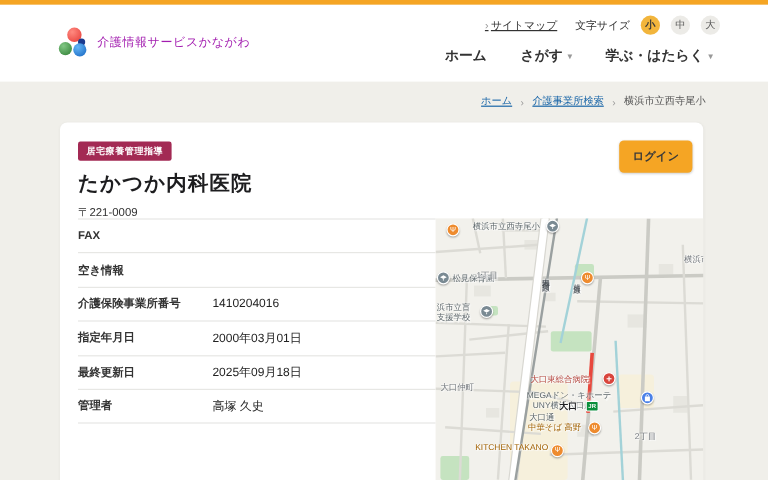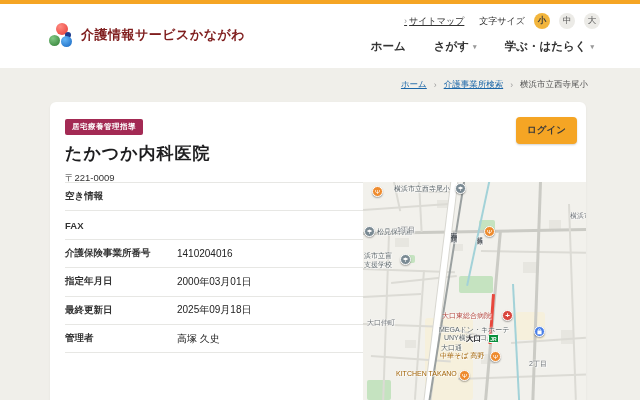--- a/index.html
+++ b/index.html
@@ -9,21 +9,21 @@
   
   .top-accent { height:4px; background:#f5a524; }
   header { background:#fff; height:64px; display:flex; justify-content:space-between; padding:0 40px 0 48px; }
   .brand { display:flex; align-items:center; gap:7px; margin-top:14px; height:34px; }
   .logo { position:relative; width:26px; height:25px; flex:0 0 auto; }
   .logo i { position:absolute; border-radius:50%; }
   .logo .c-red   { width:12px; height:12px; background:radial-gradient(circle at 35% 30%, #ff8a80, #e53935); left:8px; top:0; }
   .logo .c-green { width:11px; height:11px; background:radial-gradient(circle at 35% 30%, #81c784, #2e7d32); left:1px; top:12px; }
   .logo .c-blue  { width:11px; height:11px; background:radial-gradient(circle at 35% 30%, #64b5f6, #1565c0); left:13px; top:13px; }
   .logo .c-navy  { width:6px; height:6px; background:#1b3a8e; left:17px; top:9px; }
-  .brand-text { font-size:13px; font-weight:bold; color:#7f1d1d; letter-spacing:.5px; white-space:nowrap; }
+  .brand-text { font-size:10px; font-weight:normal; color:#a21caf; letter-spacing:.5px; white-space:nowrap; }
 
   .header-right { display:flex; flex-direction:column; align-items:flex-end; padding-top:9px; }
   .utility-row { display:flex; align-items:center; gap:9px; font-size:9px; }
   .sitemap-link { color:#333; text-decoration:underline; cursor:pointer; display:flex; align-items:center; gap:2px; }
   .chev { color:#999; font-size:9px; text-decoration:none; display:inline-block; }
   .fs-label { color:#333; margin-left:6px; }
   .fs-circle { width:16px; height:16px; border-radius:50%; background:#ecebe7; color:#555; font-size:8.5px; display:flex; align-items:center; justify-content:center; cursor:pointer; border:none; }
   .fs-circle.active { background:#f2b53c; color:#3a3a3a; font-weight:bold; }
   .login-btn { margin-left:8px; background:#1b3a8e; color:#fff; border:none; border-radius:3px; font-size:9.5px; font-weight:bold; padding:5px 10px; display:flex; align-items:center; gap:4px; cursor:pointer; }
   .lock { position:relative; width:7px; height:5px; background:#fff; border-radius:1px; display:inline-block; margin-top:3px; }
@@ -144,25 +144,25 @@
     <h1 class="facility-name">たかつか内科医院</h1>
     <p class="address">
       <span>〒221-0009</span>
     </p>
     <button class="print-btn">ログイン</button>
   </div>
 
   <div class="card-body">
     <div class="info-table">
       <div class="info-row">
+        <span class="info-label">FAX</span>
+        <span class="info-value"></span>
+      </div>
+      <div class="info-row">
         <span class="info-label">空き情報</span>
-        <span class="info-value"></span>
-      </div>
-      <div class="info-row">
-        <span class="info-label">FAX</span>
         <span class="info-value"></span>
       </div>
       <div class="info-row">
         <span class="info-label">介護保険事業所番号</span>
         <span class="info-value">1410204016</span>
       </div>
       <div class="info-row">
         <span class="info-label">指定年月日</span>
         <span class="info-value">2000年03月01日</span>
       </div>

